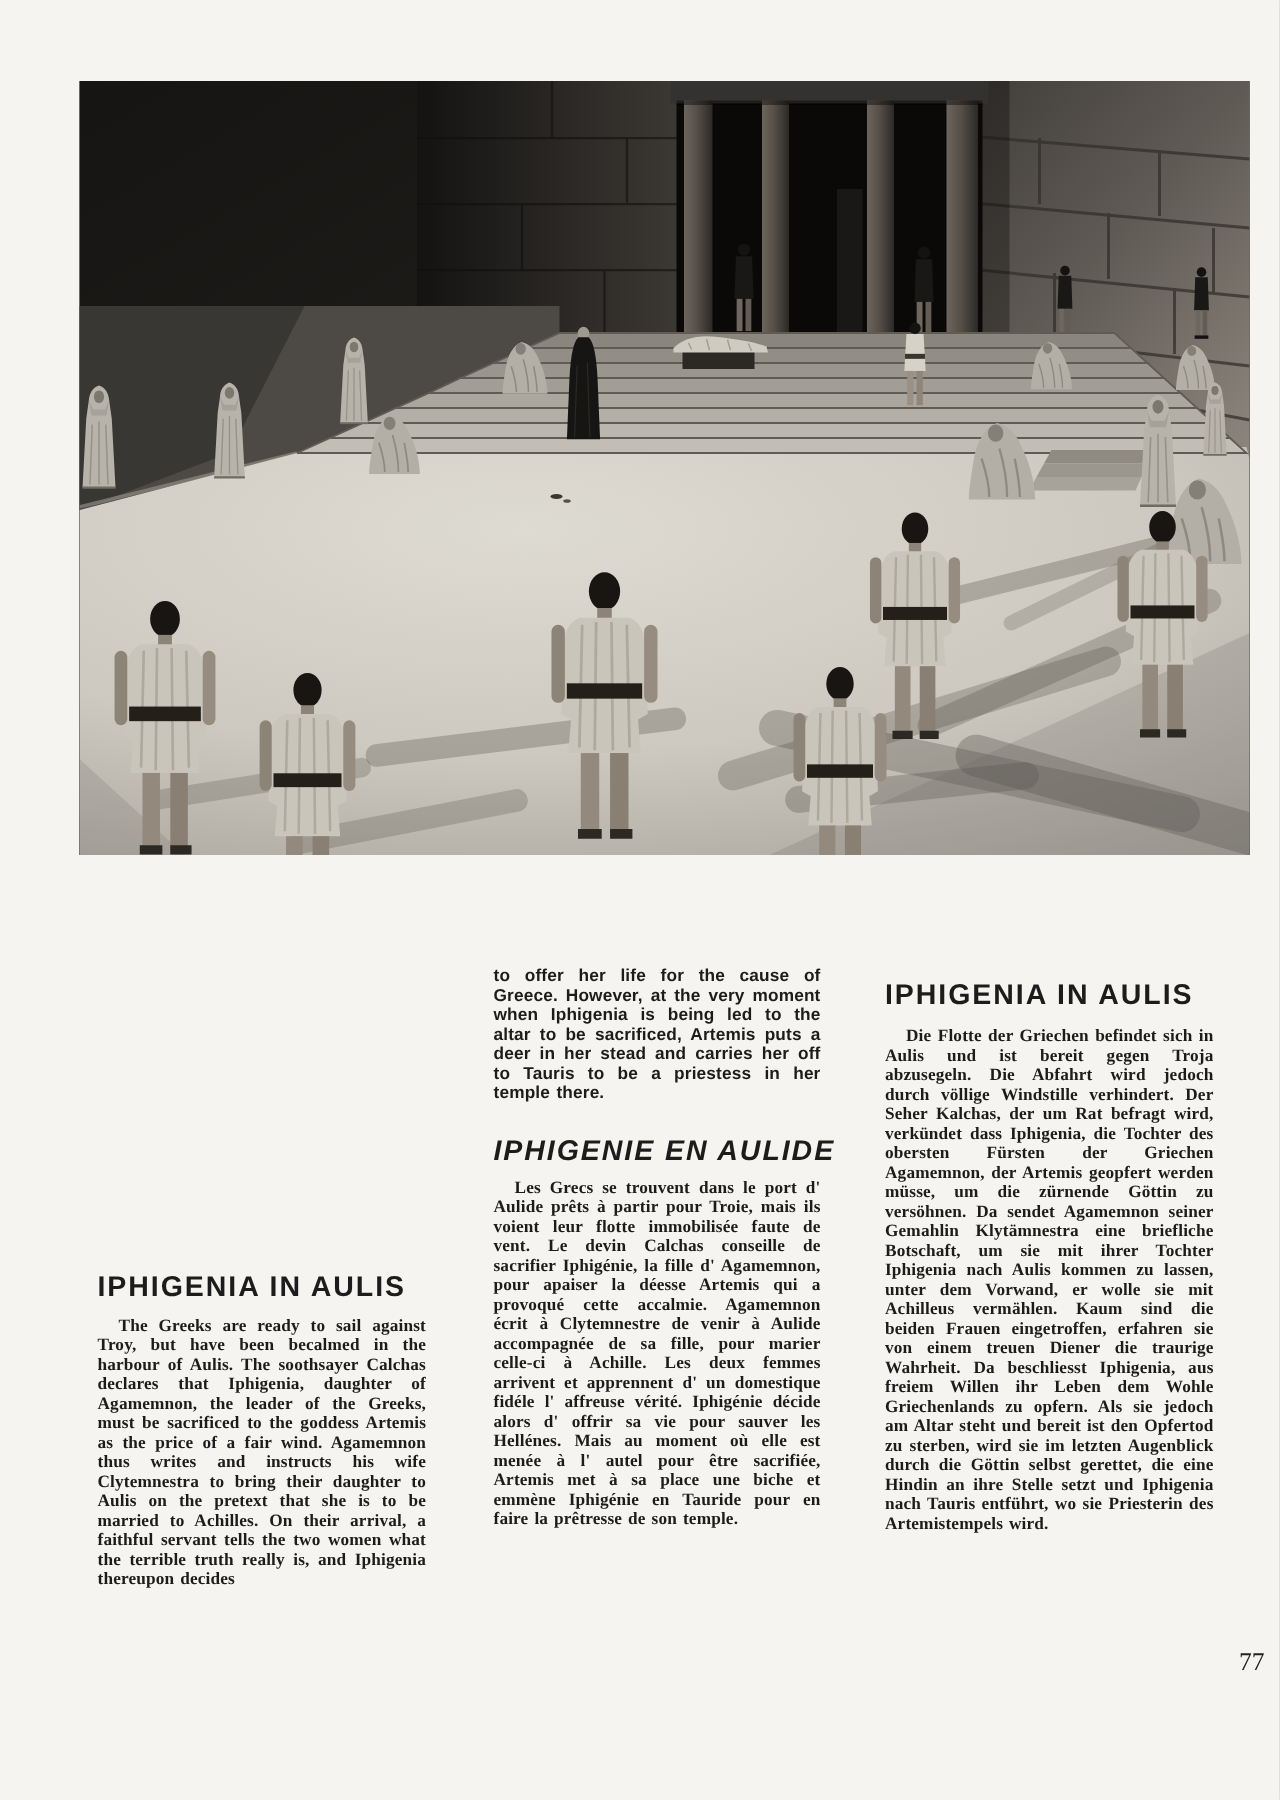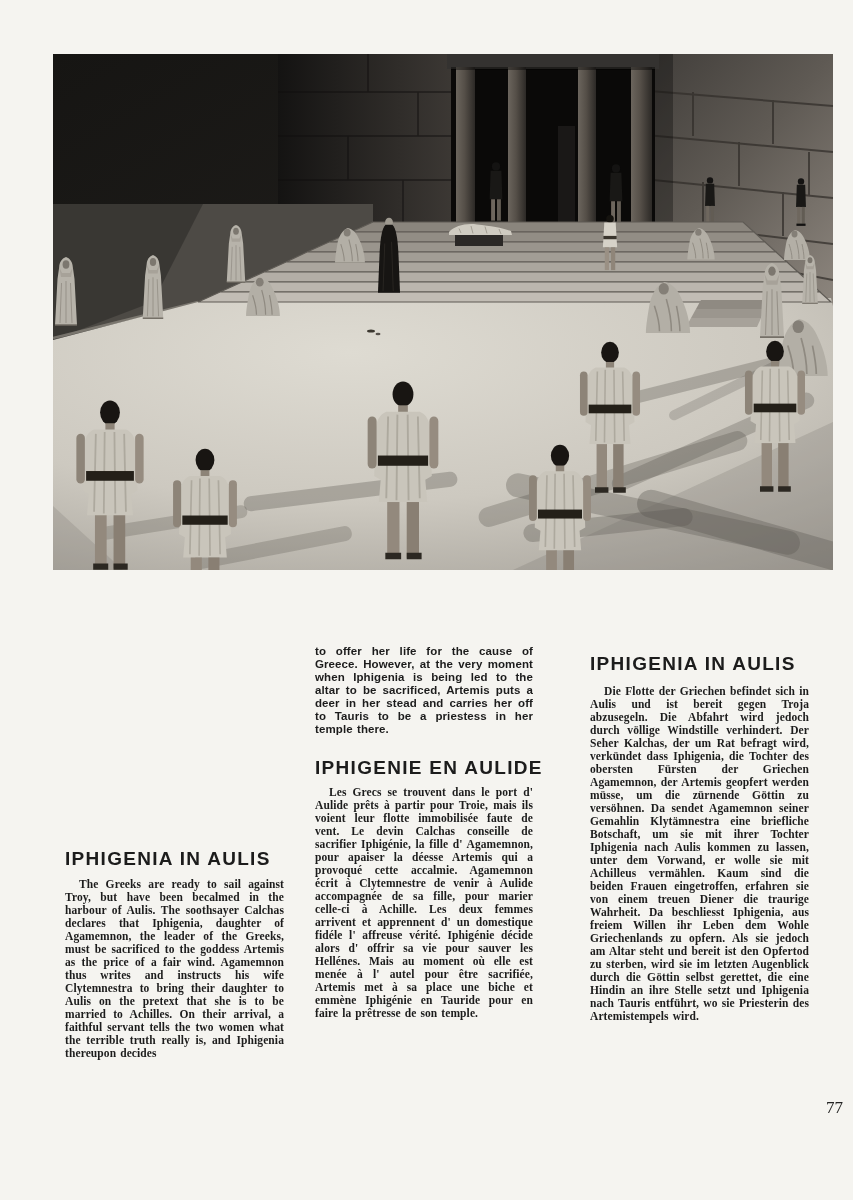--- a/index.html
+++ b/index.html
@@ -18,22 +18,22 @@
   .col p{
     margin:0;font-size:11.5px;line-height:13px;font-weight:700;
     word-spacing:1px;letter-spacing:.1px;
   }
   .col p.indent{text-indent:14px;font-family:Liberation Serif, serif;}
   .col h2{
     margin:0 0 13px 0;font-size:19px;line-height:13px;font-weight:700;
     letter-spacing:1.3px;white-space:nowrap;
   }
   .col-en{left:65px;top:852px;width:219px;}
-  .col-mid{left:315px;top:645px;width:218px;}
-  .col-mid h2{margin:25px 0 12px 0;}
+  .col-mid{left:329px;top:645px;width:218px;}
+  .col-mid h2{margin:25px 0 12px 0;font-style:italic;}
   .col-de{left:590px;top:657px;width:219px;}
   .col-de h2{margin:0 0 15px 0;}
   .folio{
     position:absolute;left:826px;top:1098px;width:26px;
     font-family:"Liberation Serif",serif;font-size:17px;line-height:20px;
     color:#222;
   }
 </style>
 </head>
 <body>

